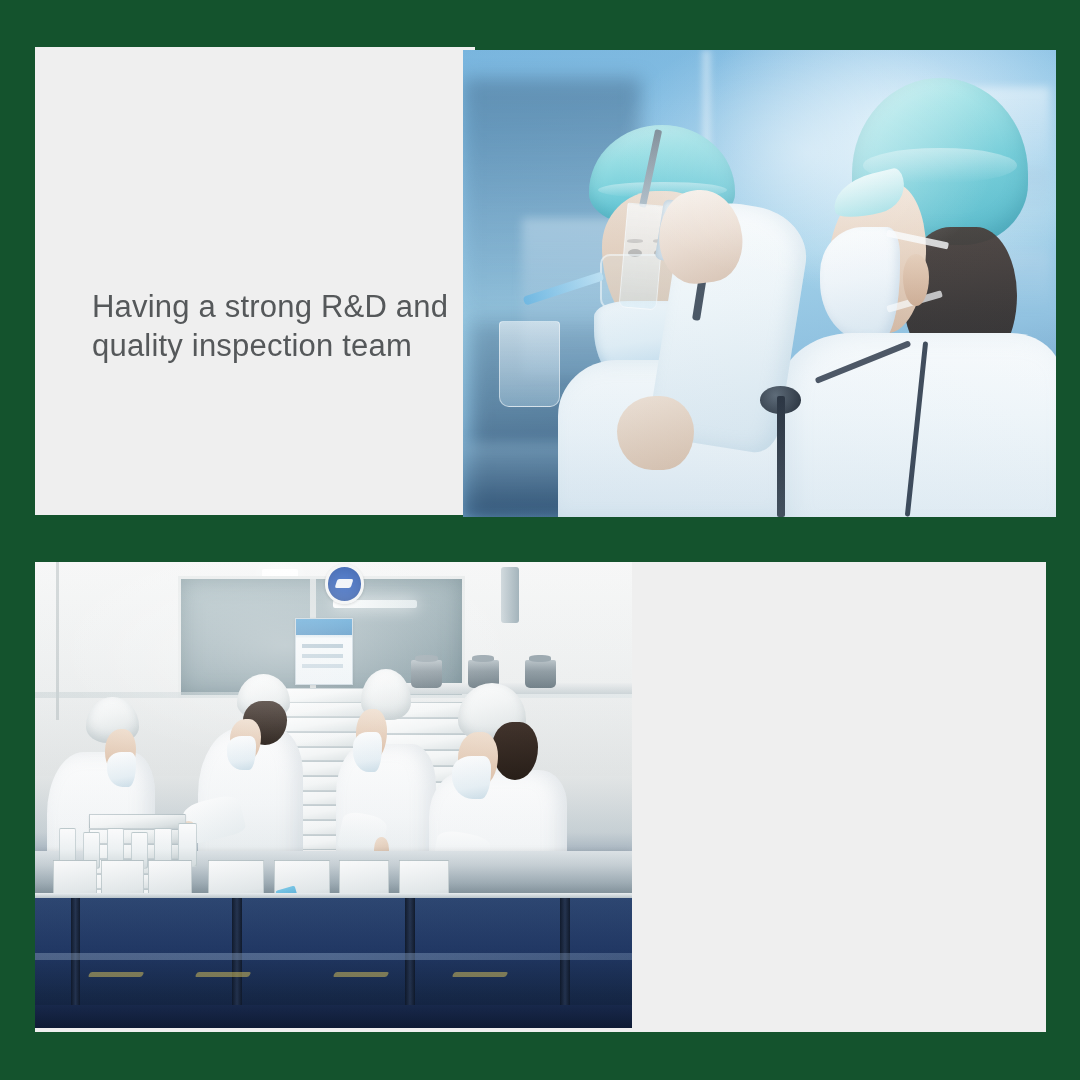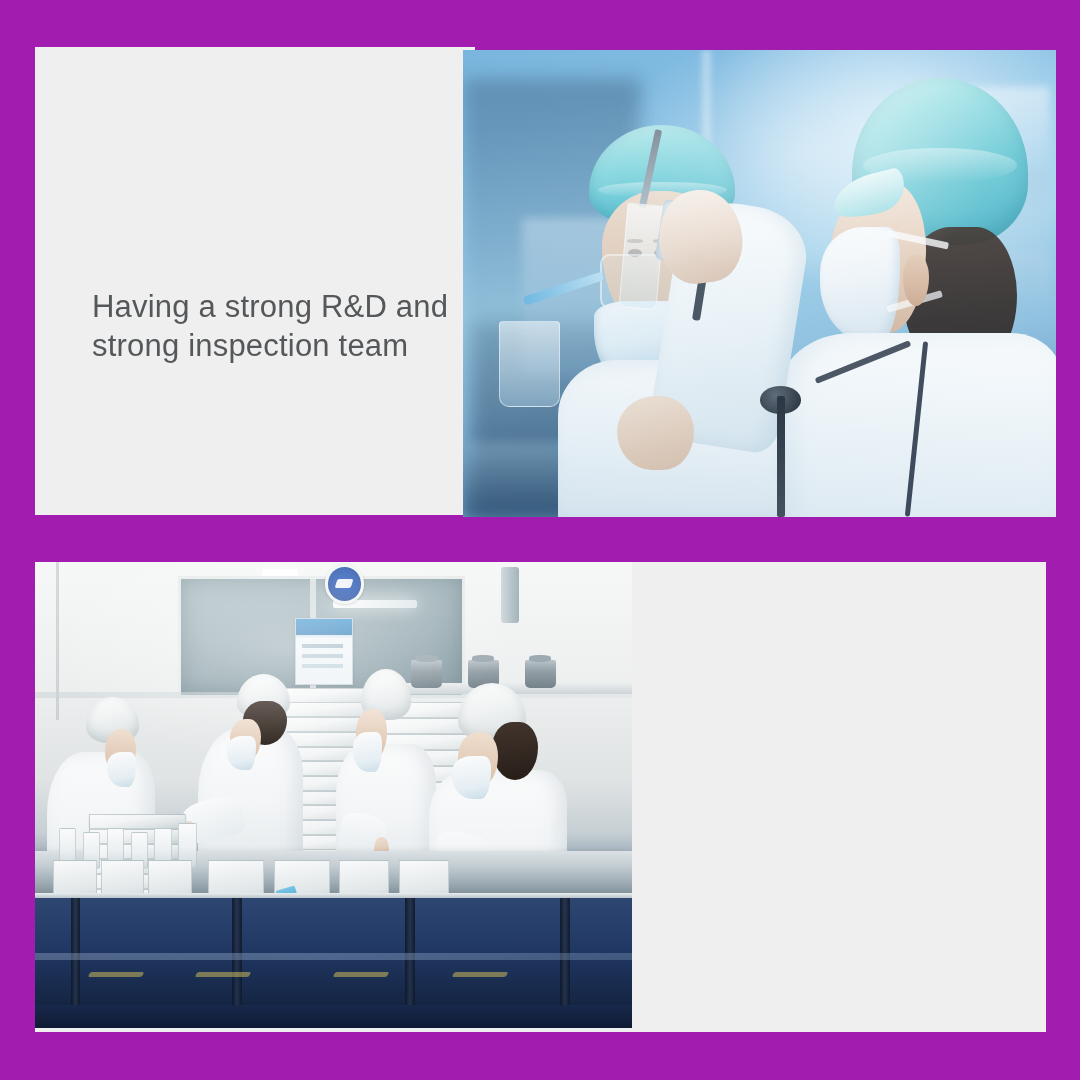--- a/index.html
+++ b/index.html
@@ -11,21 +11,21 @@
     width: 1080px;
     height: 1080px;
     position: relative;
     overflow: hidden;
     font-family: "Liberation Sans", sans-serif;
   }
 
   .stage {
     position: absolute;
     inset: 0;
-    background: #a21caf;
+    background: #14532d;
   }
 
   
   .panel {
     position: absolute;
     background: #efefef;
   }
 
   .photo {
     position: absolute;
@@ -703,21 +703,21 @@
       linear-gradient(180deg, rgba(255,255,255,0.06), rgba(30,50,80,0.04));
     pointer-events: none;
   }
 </style>
 </head>
 <body>
 
 <div class="stage">
 
   <div class="panel" id="top-panel">
-    <div class="caption" id="top-caption"><span>Having a strong R&amp;D and</span><br><span>strong inspection team</span></div>
+    <div class="caption" id="top-caption"><span>Having a strong R&amp;D and</span><br><span>quality inspection team</span></div>
   </div>
 
   <div class="photo" id="top-photo">
     <div class="lab-scene">
       <div class="lab-bg-shelf"></div>
       <div class="lab-bg-shelf2"></div>
       <div class="lab-bg-unit"></div>
       <div class="lab-bg-rack"></div>
       <div class="lab-bg-pipe"></div>
       <div class="lab-bg-blue-bottles"></div>

